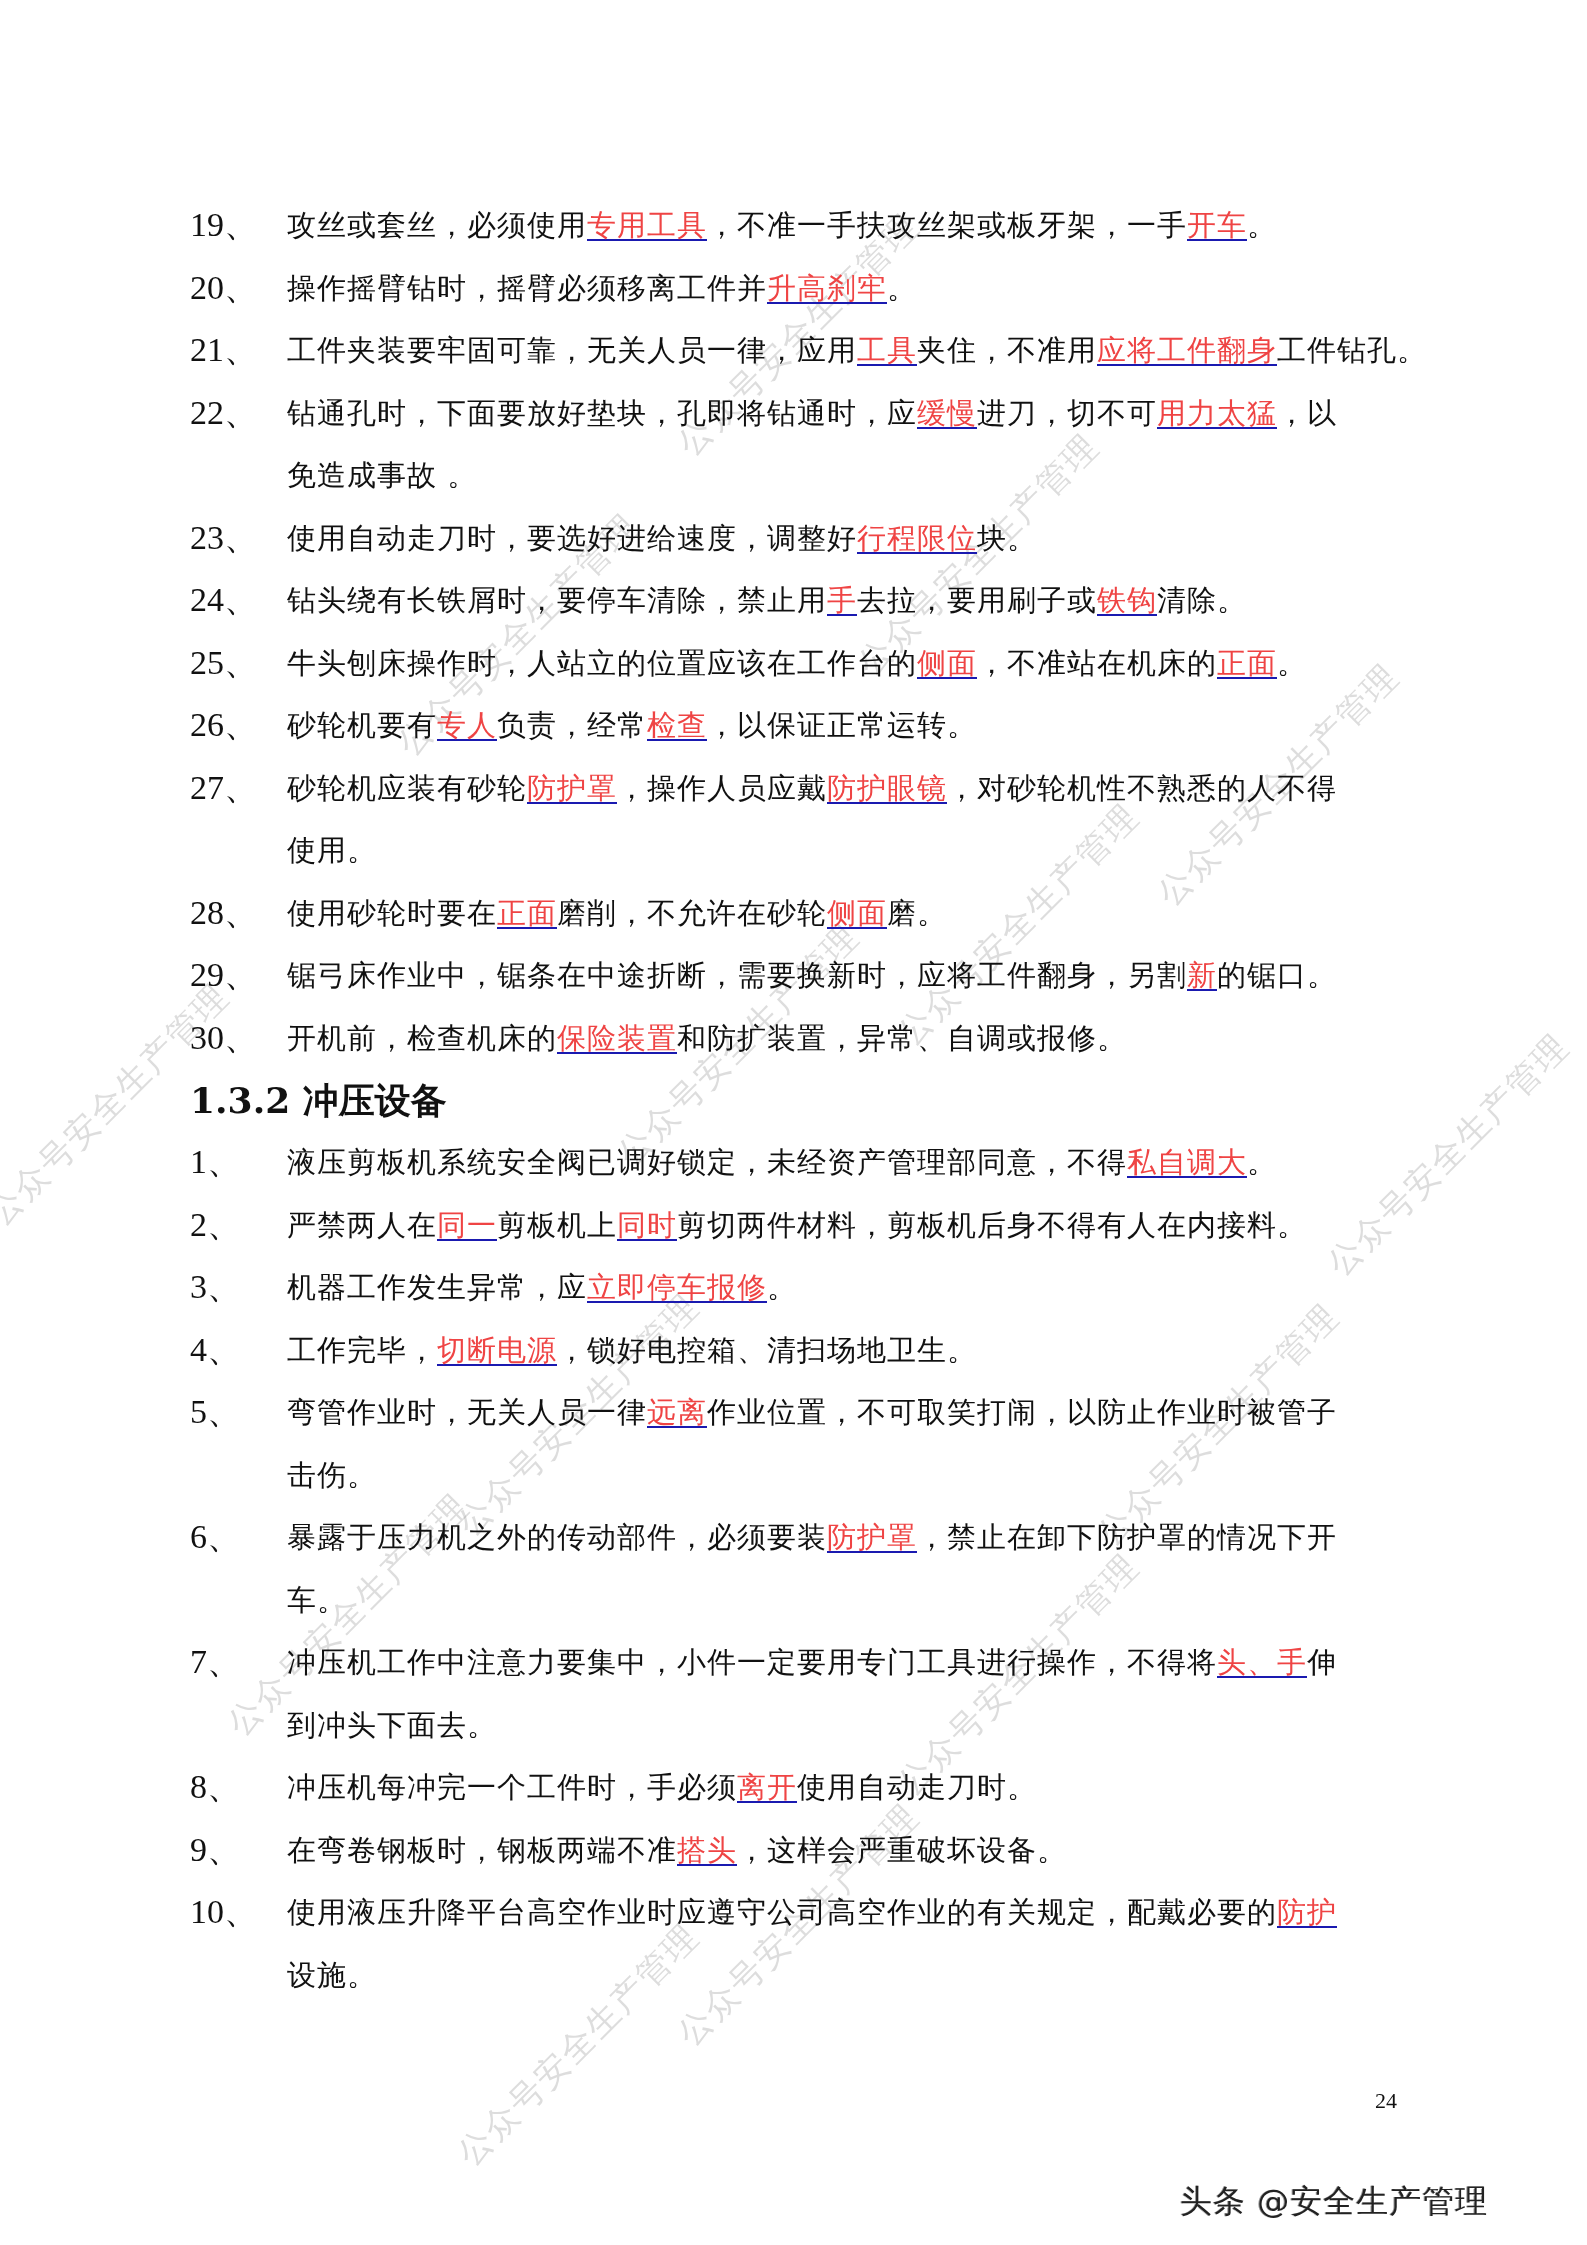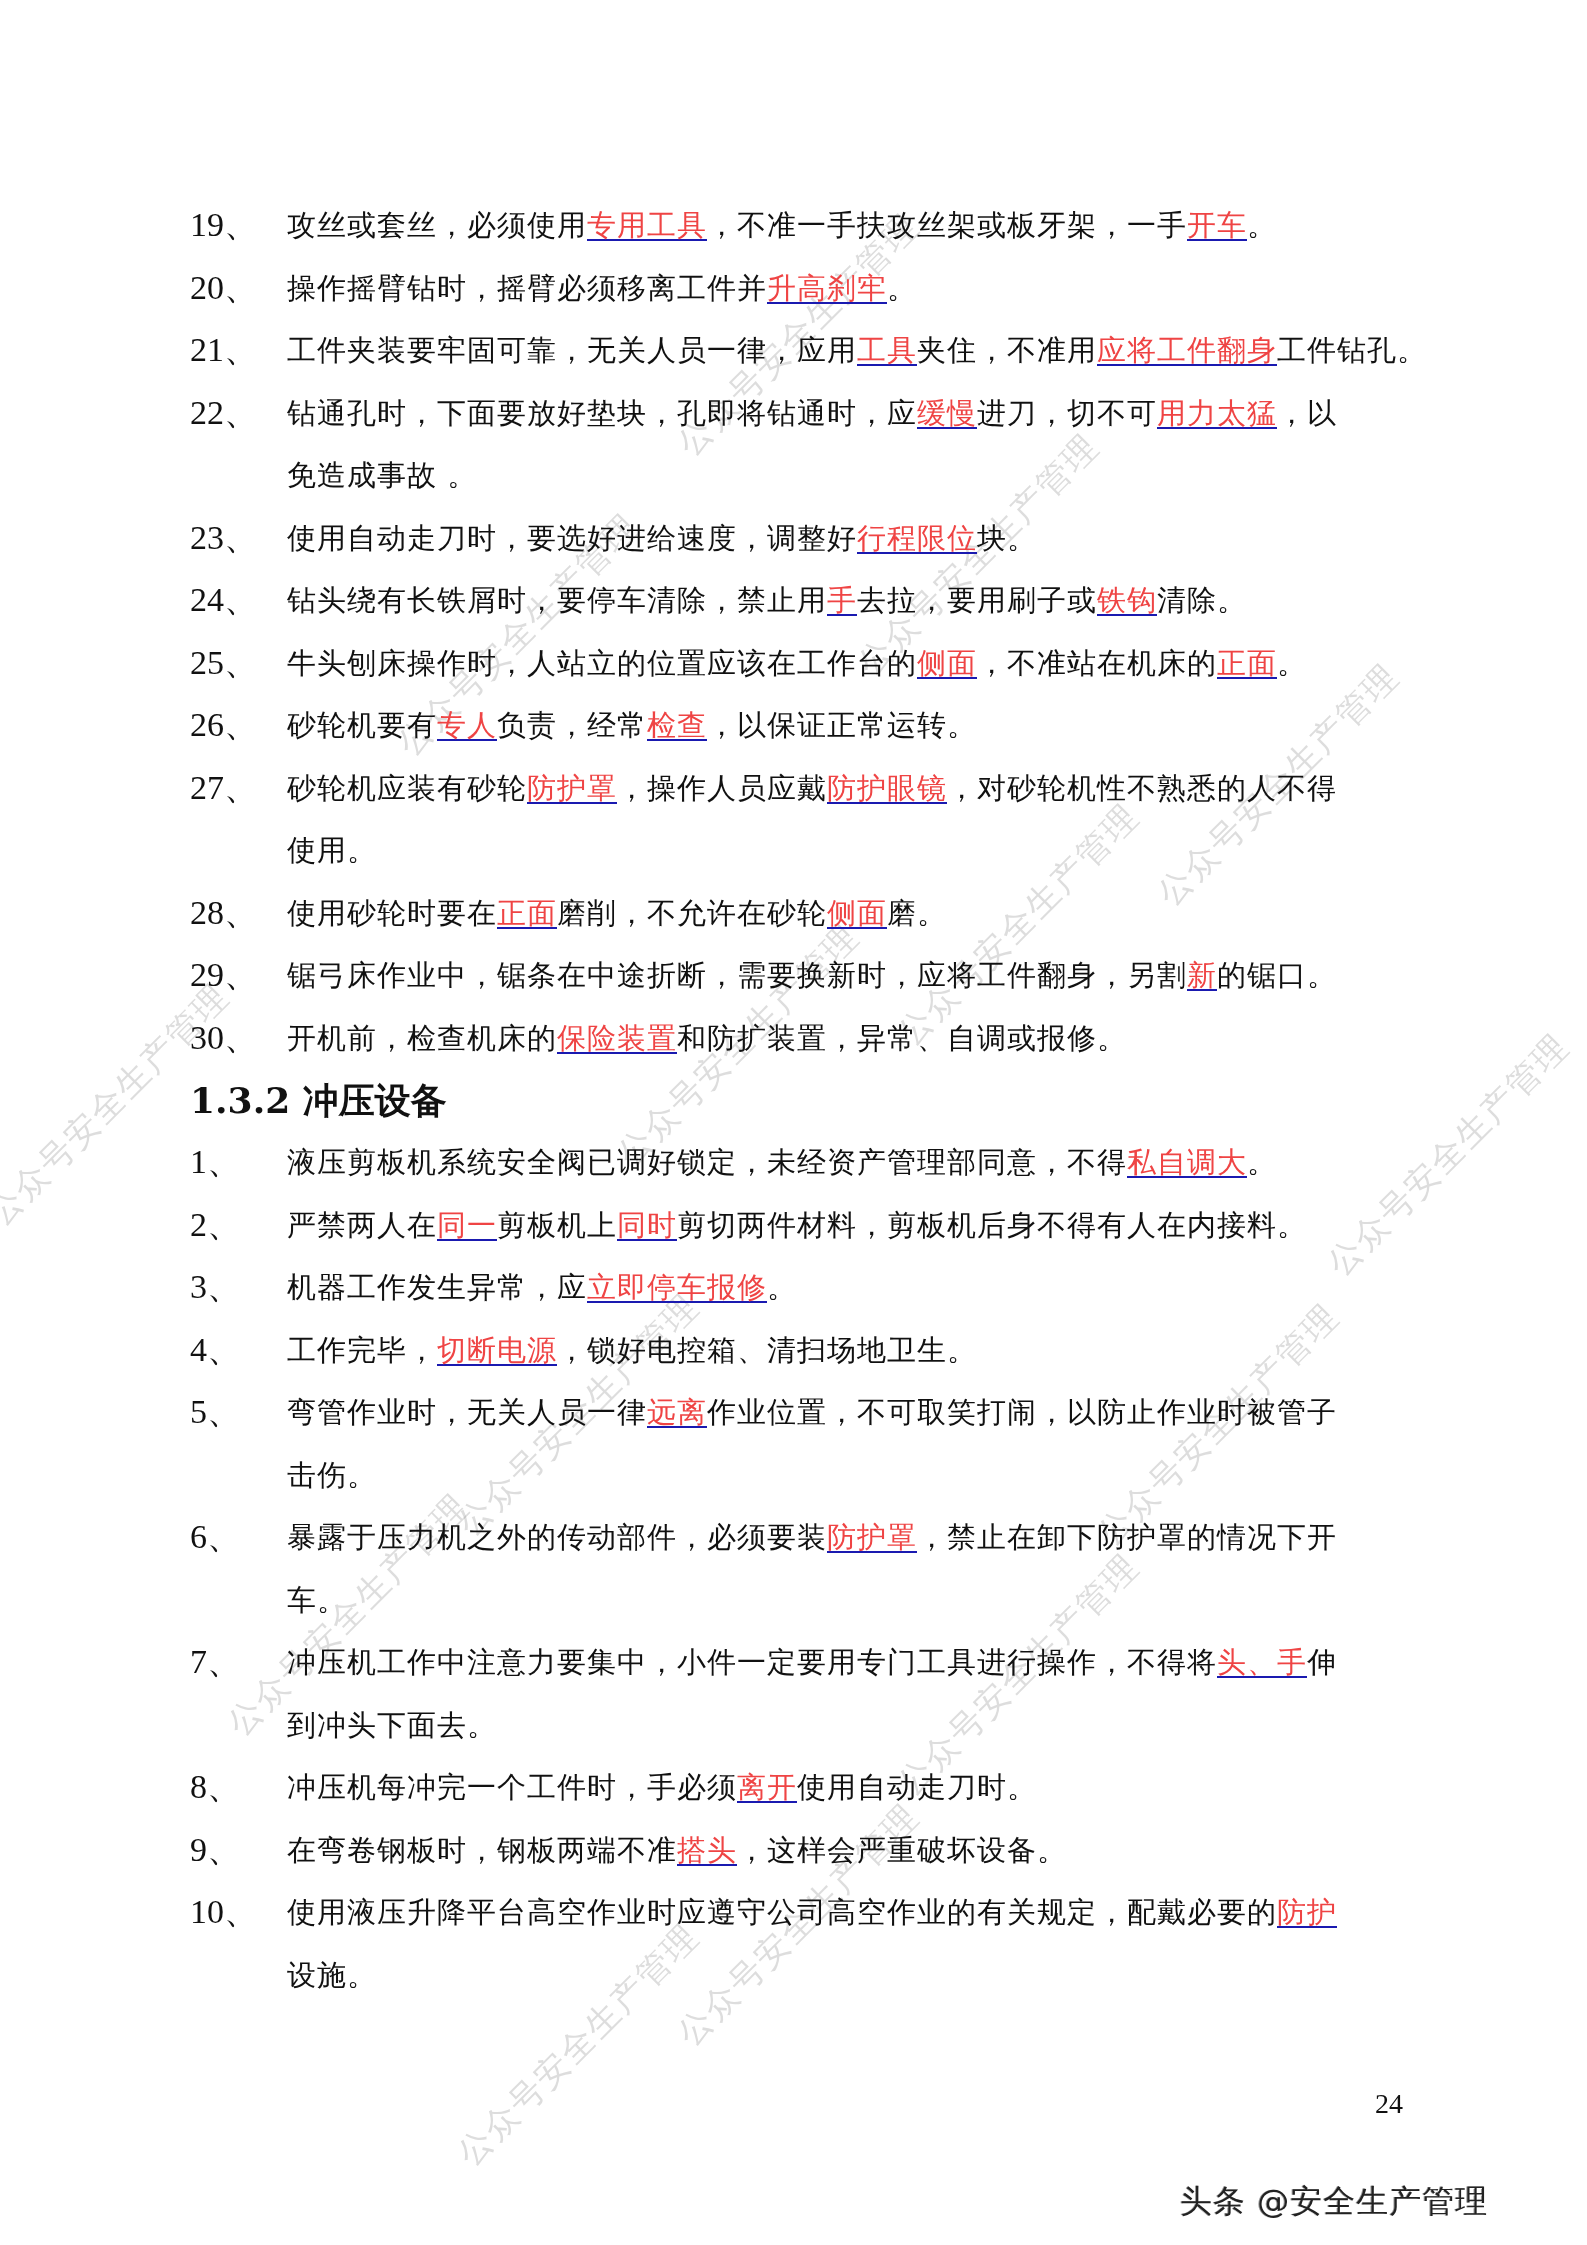--- a/index.html
+++ b/index.html
@@ -6,21 +6,21 @@
   body { width:1587px; height:2245px; position:relative; overflow:hidden;
          font-family:"DejaVu Serif","Liberation Serif",serif; color:#111; }
   .page { position:absolute; left:0; top:0; width:1587px; height:2245px; }
   .line { position:absolute; left:190px; height:40px; line-height:40px;
           font-size:29px; white-space:nowrap; }
   .num { position:absolute; left:0; top:0; font-family:"Liberation Serif","DejaVu Serif",serif; font-size:34px; }
   .txt { position:absolute; left:97px; top:0; letter-spacing:1px; }
   .cont .txt { left:97px;text-align:right; }
   a.link { color:#ef4444; text-decoration-color:#1a1ab0; text-underline-offset:4px; }
   .heading { position:absolute; left:190px; font-size:36px; font-weight:bold; line-height:40px; height:40px; }
-  .page-num { position:absolute; left:1375px; top:2088px; font-family:"Liberation Serif",serif; font-size:28px; }
+  .page-num { position:absolute; left:1375px; top:2088px; font-family:"Liberation Serif",serif; font-size:22px; }
   .footer { position:absolute; left:1180px; top:2180px; font-family:"DejaVu Sans","Liberation Sans",sans-serif;
             font-size:32px; color:#222; letter-spacing:1px;
             text-shadow: 1px 1px 0 #fff, -1px 0 0 #999; }
   .wm { position:absolute; font-family:"DejaVu Serif",serif; font-size:34px; color:rgba(150,150,150,0.32);
         transform:rotate(-45deg); transform-origin:left bottom; white-space:nowrap; pointer-events:none; letter-spacing:2px; }
 </style>
 </head>
 <body>
 
 <div class="page">

